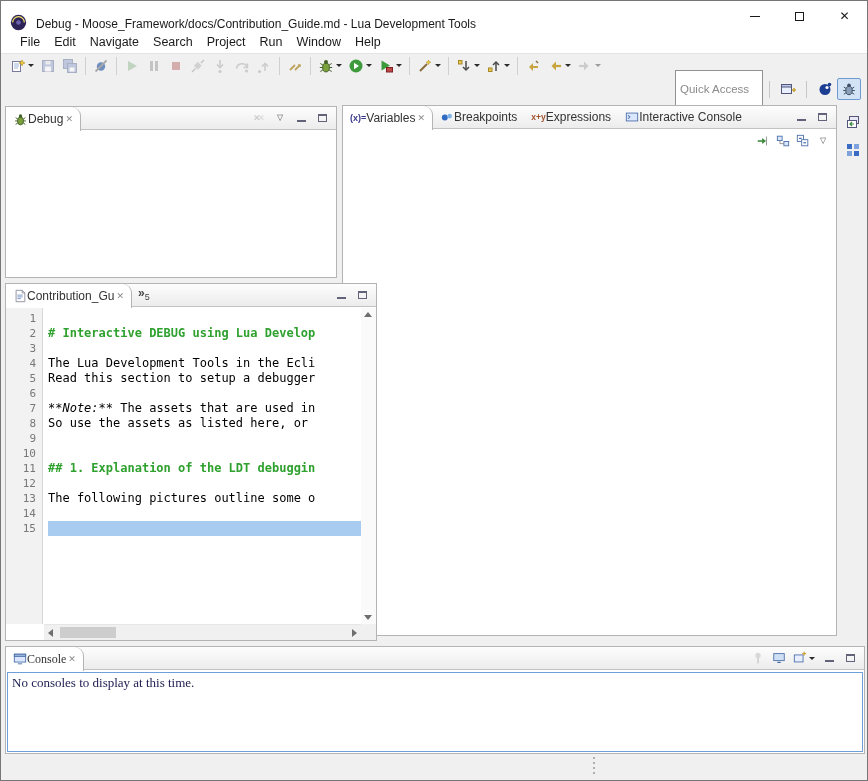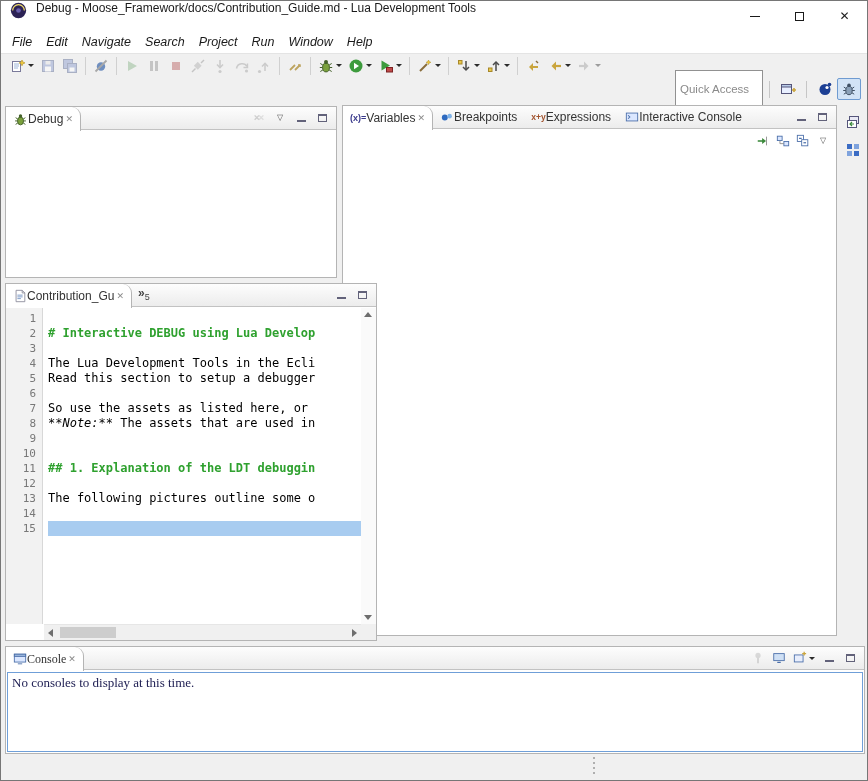--- a/index.html
+++ b/index.html
@@ -3,30 +3,30 @@
 <meta charset="utf-8">
 <style>
   html,body{margin:0;padding:0;background:#fff;}
   *{box-sizing:border-box;}
   .window{
     position:relative;width:868px;height:781px;overflow:hidden;
     background:#f0f0f0;border:1px solid #767676;
     font-family:"Liberation Sans",sans-serif;font-size:12px;color:#1a1a1a;
   }
   
-  .titlebar{position:absolute;top:0;left:0;right:0;height:30px;background:#fff;display:flex;align-items:flex-start;}
+  .titlebar{position:absolute;top:0;left:0;right:0;height:30px;background:#fff;display:flex;align-items:flex-end;}
   .app-icon{width:18px;height:18px;margin:0 8px 0 9px;display:flex;align-items:center;}
   .title-text{font-size:12px;white-space:nowrap;}
   .win-controls{margin-left:auto;display:flex;height:100%;}
   .wbtn{width:45px;height:100%;display:flex;align-items:center;justify-content:center;cursor:default;}
   .ic-winmin{width:10px;height:1px;background:#1a1a1a;}
   .ic-winmax{width:9px;height:9px;border:1px solid #1a1a1a;}
   .wclose{font-size:12px;}
   
-  .menubar{position:absolute;top:30px;left:0;right:0;height:22px;background:#fff;display:flex;align-items:center;padding-left:4px;font-style:italic;}
+  .menubar{position:absolute;top:30px;left:0;right:0;height:22px;background:#fff;display:flex;align-items:center;padding-left:12px;}
   .menu-item{padding:2px 7px;font-size:12.5px;}
   
   .toolrow{position:absolute;top:52px;left:0;right:0;height:24px;background:#f0f0f0;border-top:1px solid #e4e4e4;display:flex;align-items:center;padding-left:6px;}
   .tbtn{display:inline-flex;align-items:center;height:22px;padding:0 2px;border:1px solid transparent;border-radius:2px;}
   .tbtn svg{display:block;}
   .dd{width:0;height:0;border-left:3px solid transparent;border-right:3px solid transparent;border-top:3px solid #2b2b2b;margin-left:2px;}
   .dis{opacity:.42;}
   .sep{width:1px;height:18px;background:#d0d0d0;margin:0 4px;flex:none;}
   .quickrow{position:absolute;top:76px;left:0;right:0;height:24px;background:#f0f0f0;display:flex;align-items:center;justify-content:flex-end;padding-right:6px;}
   .qa-input{width:88px;height:19px;border:1px solid #919191;background:#fff;font-family:"Liberation Sans",sans-serif;font-size:11.5px;padding:18px 4px;color:#333;}
@@ -451,22 +451,22 @@
         <span class="ln">14</span>
         <span class="ln">15</span>
       </div>
       <div class="code">
         <div class="crow"><span></span></div>
         <div class="crow md-h"><span># Interactive DEBUG using Lua Develop</span></div>
         <div class="crow"><span></span></div>
         <div class="crow"><span>The Lua Development Tools in the Ecli</span></div>
         <div class="crow"><span>Read this section to setup a debugger</span></div>
         <div class="crow"><span></span></div>
+        <div class="crow"><span class="md-em">**Note:**</span><span> The assets that are used in</span></div>
         <div class="crow"><span>So use the assets as listed here, or </span></div>
-        <div class="crow"><span class="md-em">**Note:**</span><span> The assets that are used in</span></div>
         <div class="crow"><span></span></div>
         <div class="crow"><span></span></div>
         <div class="crow md-h"><span>## 1. Explanation of the LDT debuggin</span></div>
         <div class="crow"><span></span></div>
         <div class="crow"><span>The following pictures outline some o</span></div>
         <div class="crow"><span></span></div>
         <div class="crow"><span class="sel-line"></span></div>
       </div>
       <div class="vsb">
         <span class="tri-up"></span>

